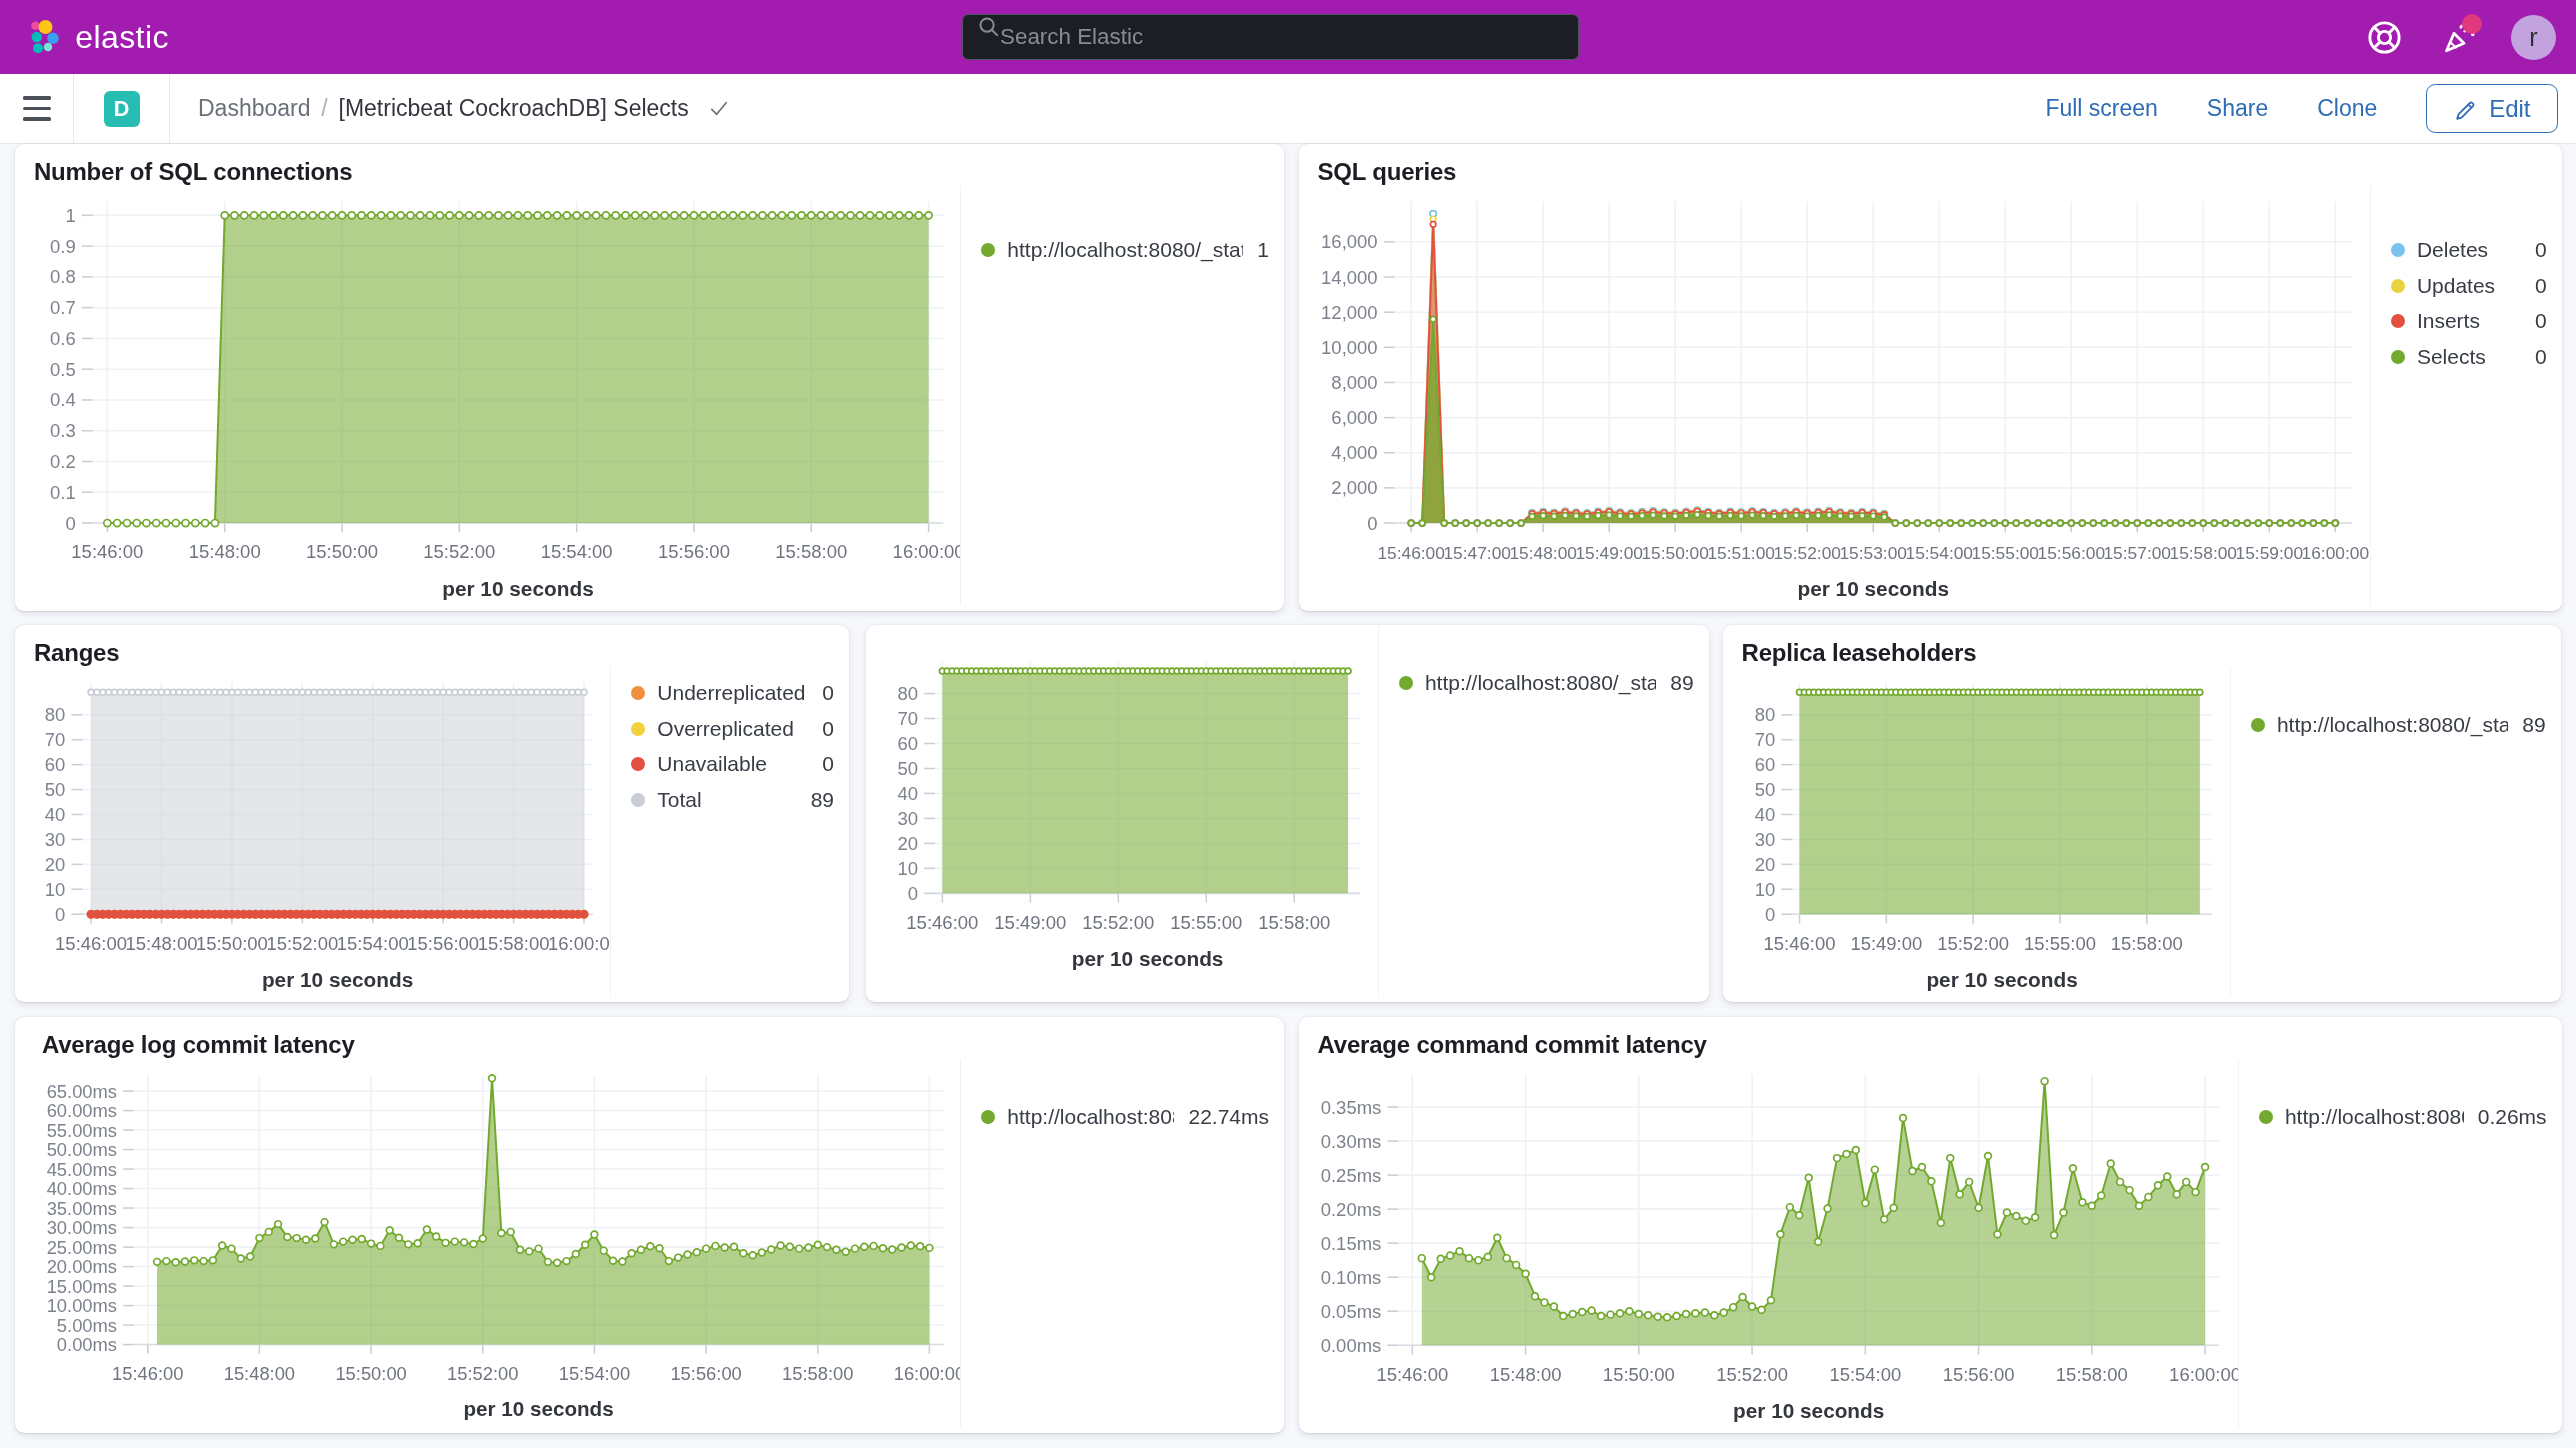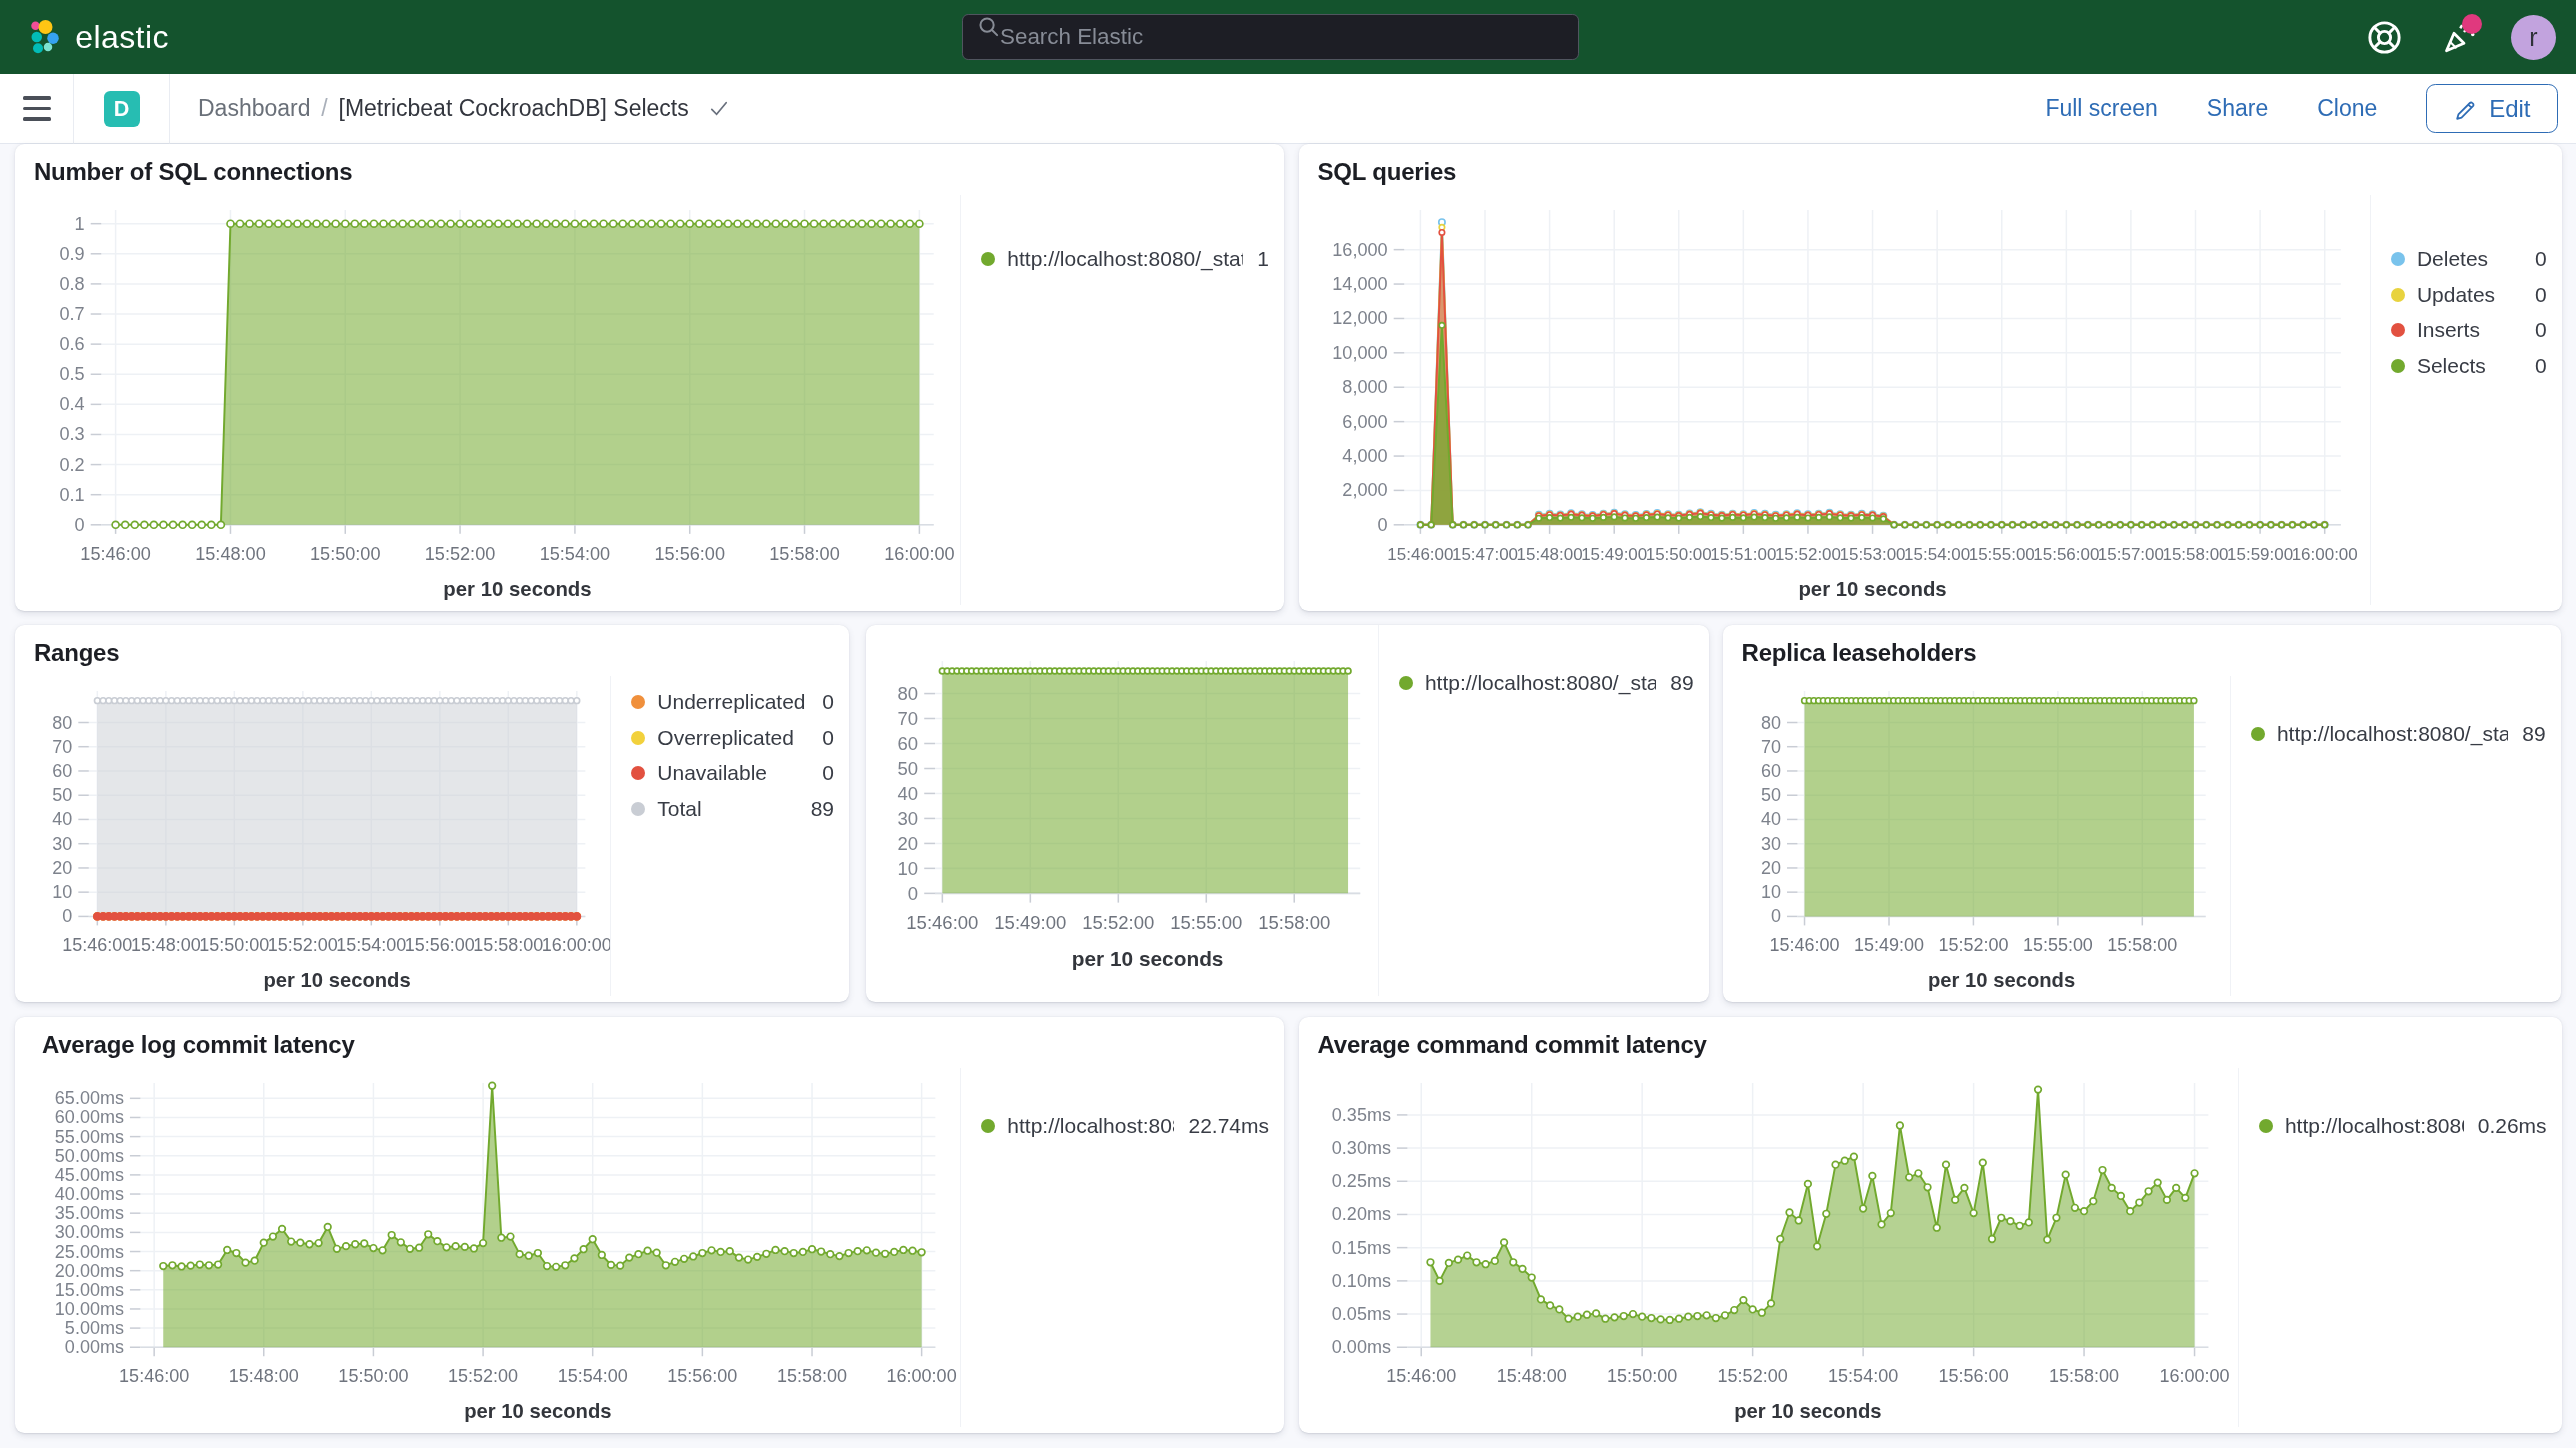--- a/index.html
+++ b/index.html
@@ -1,21 +1,21 @@
 <!DOCTYPE html>
 <html style="font-size:12.3px"><head>
 <meta charset="utf-8">
 <style>
   * { margin:0; padding:0; box-sizing:border-box; }
   html,body { width:2576px; height:1448px; overflow:hidden; background:#f7f8fc;
     font-family:"Liberation Sans", sans-serif; }
 
   
   .topbar { position:absolute; left:0; top:0; width:2576px; height:74px;
-    background:#14532d; display:flex; align-items:center; }
+    background:#a21caf; display:flex; align-items:center; }
   .brand { display:flex; align-items:center; gap:12.3px; padding-left:23px; width:324px; }
   .brand-name { color:#fff; font-size:32px; font-weight:400; letter-spacing:0.4px; }
   .searchbox { position:absolute; left:962px; top:14px; width:617px; height:46px;
     border:1.5px solid #50555f; border-radius:6.2px; display:flex; 
     padding:0 14px; background:#1d1e25; }
   .searchbox input { flex:1; background:transparent; border:none; outline:none;
     color:#d4d7dc; font-size:22.4px; font-family:"Liberation Sans",sans-serif; }
   .searchbox input::placeholder { color:#878c96; }
   .top-icons { position:absolute; right:20px; top:0; height:74px; display:flex;
     align-items:center; gap:31px; }
@@ -44,21 +44,21 @@
   .crumb-title { color:#33363e; }
   .actions { position:absolute; right:18.5px; display:flex; align-items:center; gap:49px; }
   .action-link { color:#2e6cb5; font-size:23px; cursor:pointer; }
   .edit-btn { display:flex; align-items:flex-end; gap:10.8px; border:1.5px solid #2e6cb5;
     border-radius:9.3px; padding:9.3px 26px; color:#2e6cb5; font-size:24px;
     background:#fff; cursor:pointer; font-family:"Liberation Sans",sans-serif; }
 
   
   .panel { position:absolute; background:#fff; border-radius:9.3px;
     box-shadow:0 2.3px 6.2px rgba(65,78,101,.12), 0 0.8px 1.5px rgba(65,78,101,.12);
-    display:flex; flex-direction:column;gap:9px; }
+    display:flex; flex-direction:column; }
   .panel-title { padding:14px 18.5px 0 18.5px; font-size:24px; font-weight:700;
     color:#1c1e24; letter-spacing:-0.2px; }
   .panel-body { flex:1; display:flex; padding:0 15.4px 6.2px 15.4px; min-height:0; }
   .chart-svg { flex:1; height:auto; min-width:0; cursor:crosshair; }
   .legend { display:flex; flex-direction:column; gap:11.6px; border-left:1.5px solid #f0f2f6; }
   .legend-item { display:flex; align-items:center; cursor:pointer; padding-left:20px; }
   .legend .dot { width:14px; height:14px; border-radius:50%; margin-right:12.3px; flex:none; }
   .legend .lbl { flex:1; font-size:21px; color:#383c45; white-space:nowrap;
     overflow:hidden; }
   .legend .val { font-size:21px; color:#383c45; margin-left:14px; text-align:right; }

